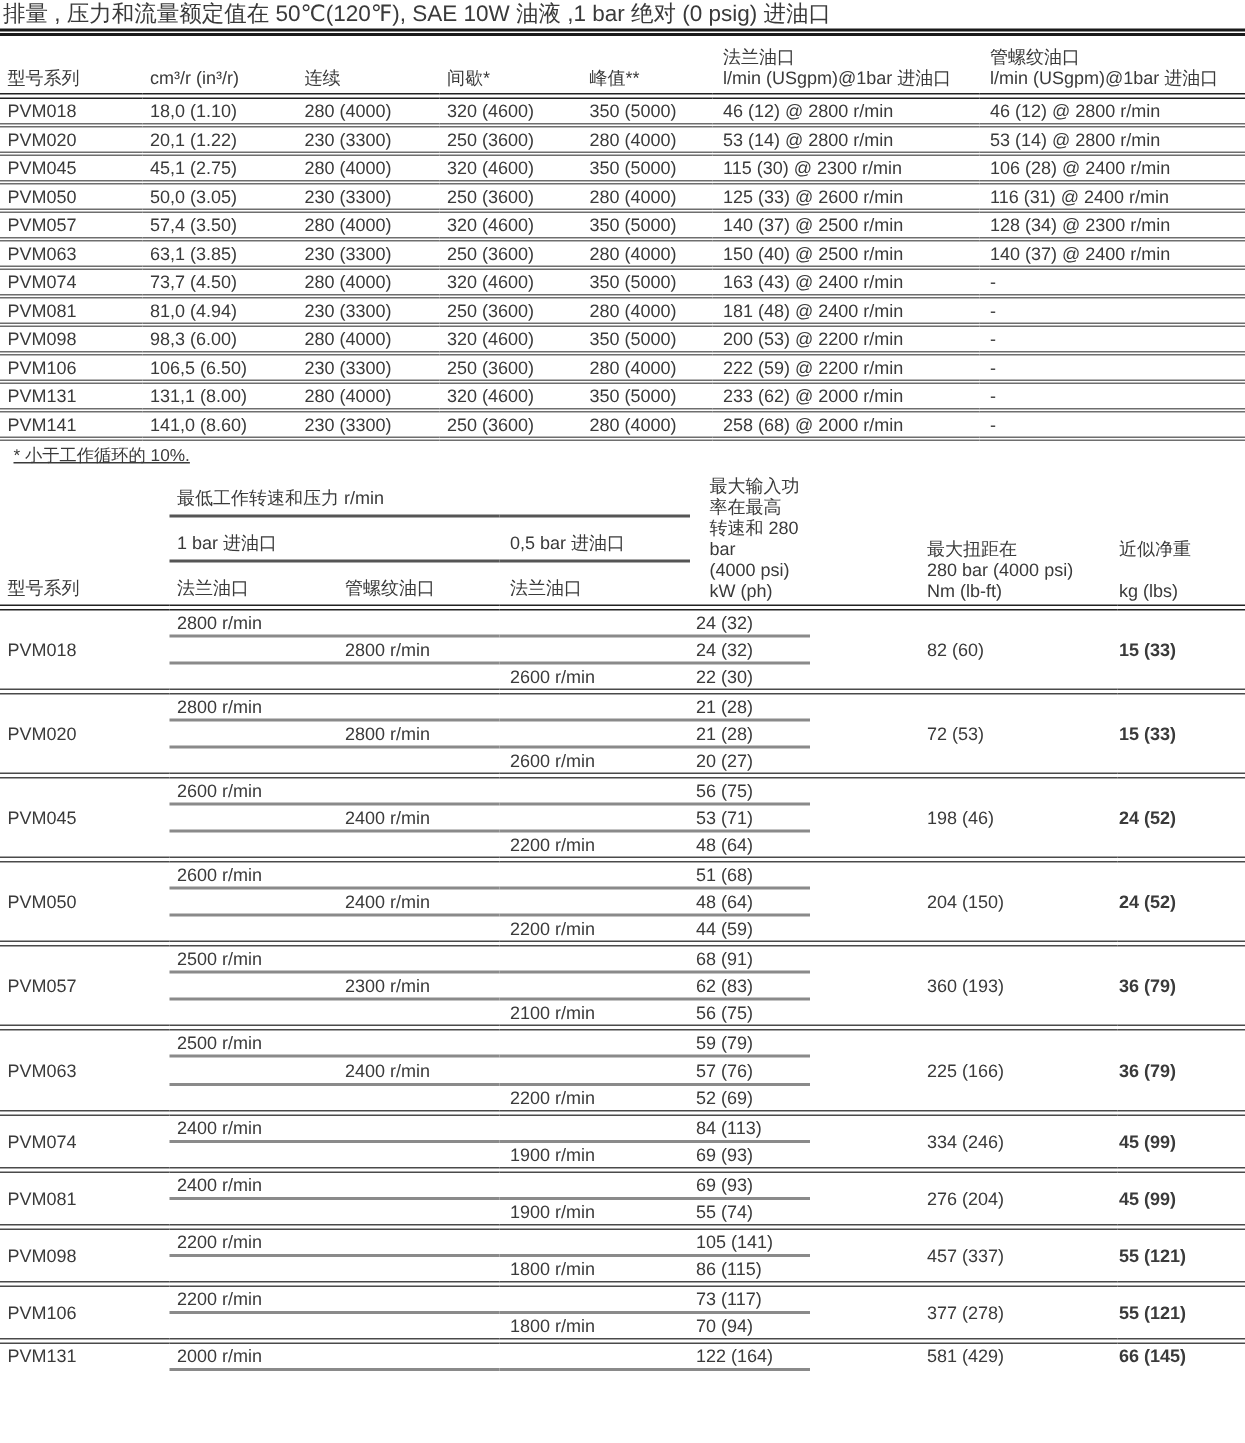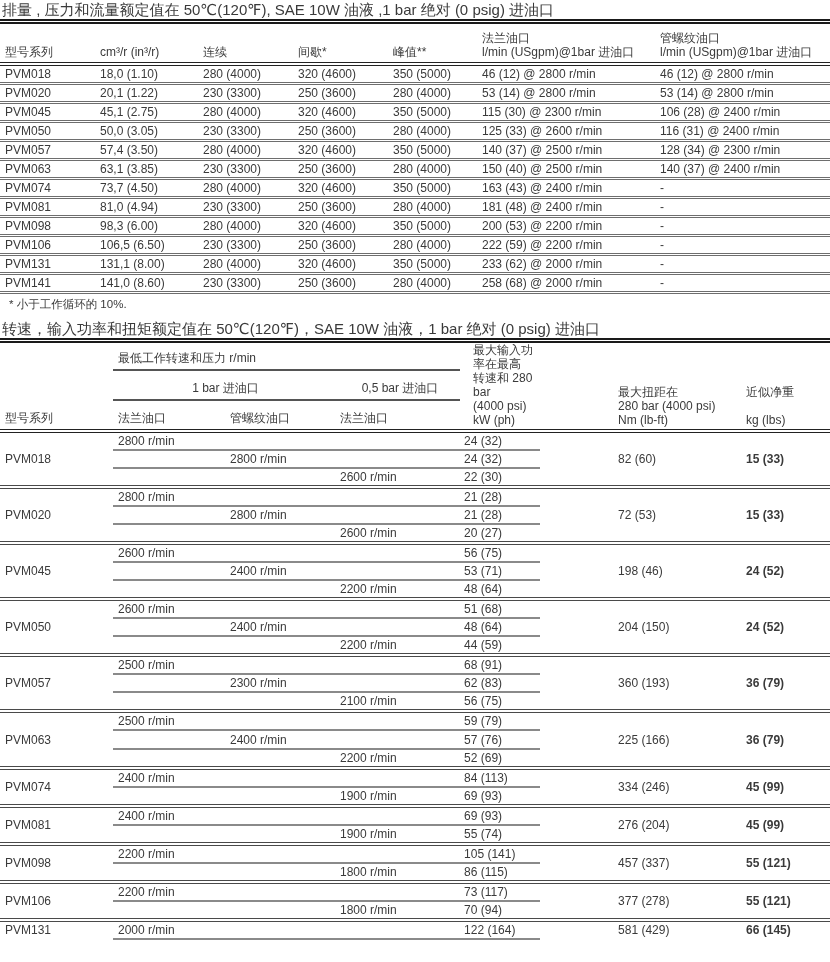--- a/index.html
+++ b/index.html
@@ -32,26 +32,26 @@
     height:40px; vertical-align:bottom; padding-bottom:3px;
     border-bottom:4px double #222;
     white-space:pre-line; line-height:14px;
   }
   .t1 tbody tr { border-bottom:3px double #6e6e6e; }
   .t1 tbody td { height:17.5px; line-height:16px; }
   .t1 td.p-wide, .t1 th.p-wide { padding-left:7px; }
 
   
   .footnotes { padding:3px 0 5px 4px; font-size:11.5px; line-height:14.5px; }
-  .footnotes .fn1 { padding-left:5px; }
+  .footnotes .fn1 { padding-left:5px;text-decoration:underline; }
 
   
   .t2 thead th { vertical-align:bottom; padding-bottom:2px; }
   .t2 tr.h1 th { height:19px; }
-  .t2 tr.h2 th { height:18px;text-align:center; }
+  .t2 tr.h2 th { height:18px; }
   .t2 tr.h3 th { height:19px; border-bottom:4px double #222; }
   .t2 th.group { border-bottom:2px solid #555; }
   .t2 th.multi {
     white-space:pre-line; line-height:14px;
     border-bottom:4px double #222;
   }
   .t2 th.model-h { border-bottom:4px double #222; }
   .t2 th.power-h { padding-left:13px; }
   .t2 th.torque-h { padding-left:78px;margin-top:44px; }
   .t2 th.weight-h { padding-left:1px; }
@@ -207,21 +207,20 @@
           <td class="p-wide">258 (68) @ 2000 r/min</td>
           <td class="p-wide">-</td>
         </tr>
       </tbody>
   </table>
 
   <div class="footnotes">
     <div class="fn1">* 小于工作循环的 10%.</div>
   </div>
 
-  <div class="doc-title second">转速，输入功率和扭矩额定值在 50℃(120℉)，SAE 10W 油液，1 bar 绝对 (0 psig) 进油口</div>
 
   <table class="t2">
     <colgroup>
       <col style="width:113px">
         <col style="width:115px">
         <col style="width:105px">
       <col style="width:127px">
         <col style="width:80px">
         <col style="width:205px">
         <col style="width:85px">

